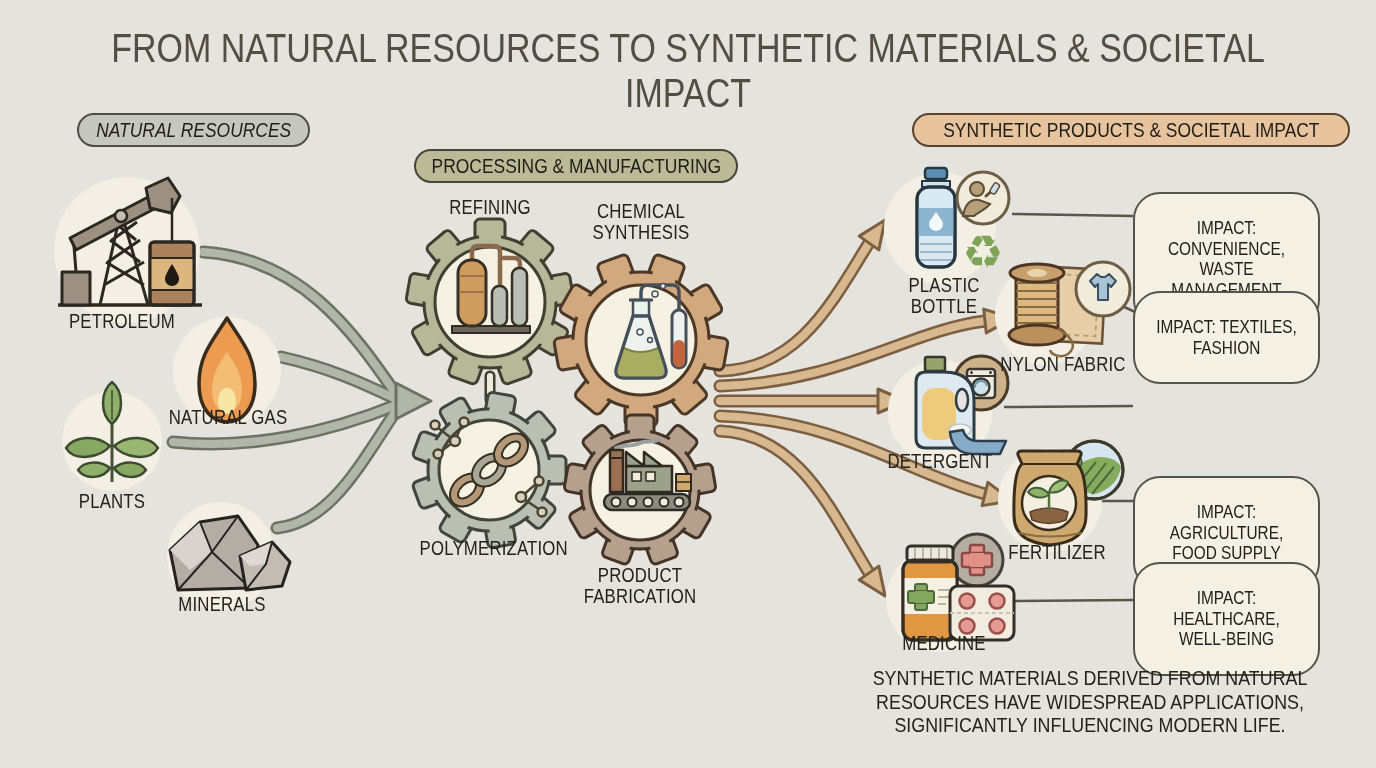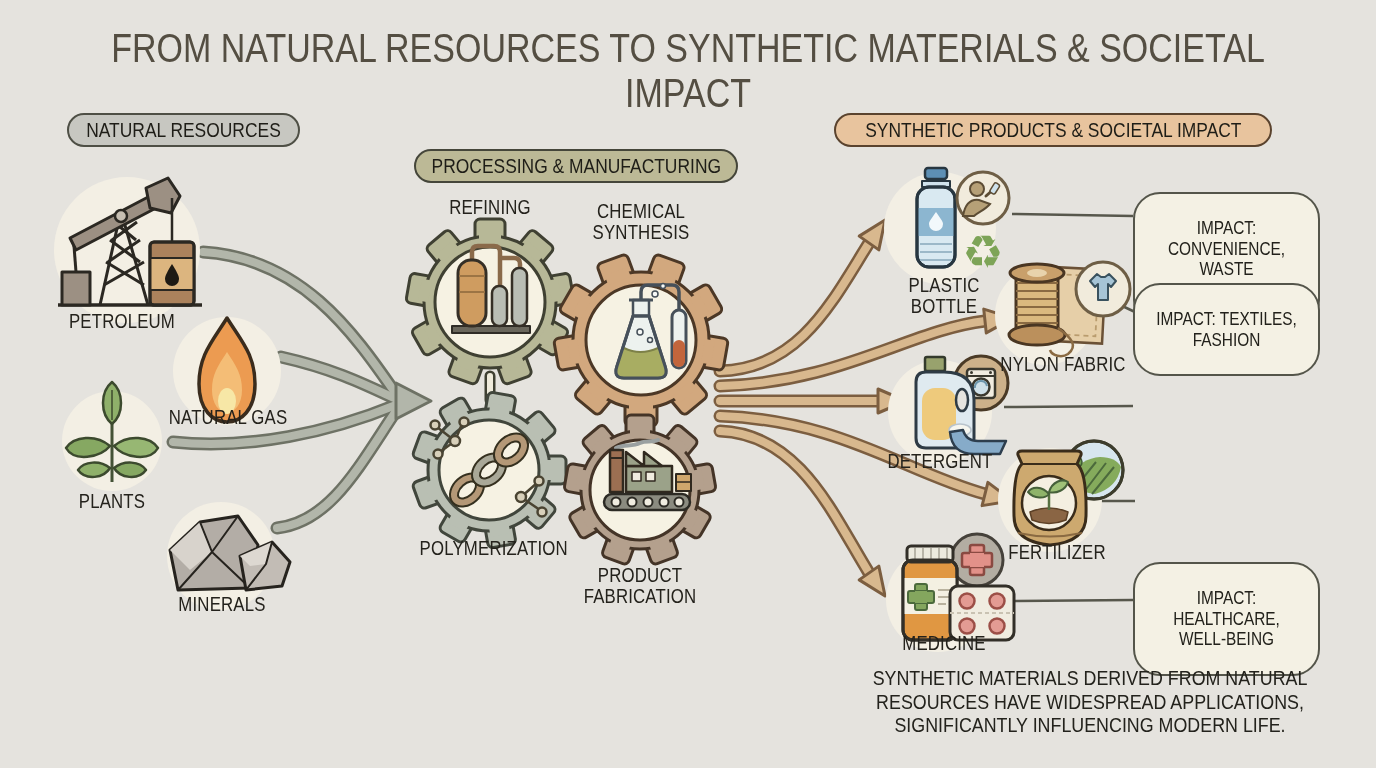--- a/index.html
+++ b/index.html
@@ -5,23 +5,23 @@
   html,body{margin:0;padding:0;background:#cfcdc8;}
   .stage{position:relative;width:1376px;height:768px;background:var(--background,#e5e3de);
          overflow:hidden;font-family:"Liberation Sans",sans-serif;}
   .squeeze{display:inline-block;transform:scaleX(.85);transform-origin:center;white-space:nowrap;}
   .title{position:absolute;top:26px;left:0;right:0;text-align:center;
          font-size:40px;font-weight:400;color:var(--titleColor,#544e42);letter-spacing:0;
          transform:scaleX(.85);}
   .hdr{position:absolute;height:34px;border:2.5px solid;border-radius:18px;
        display:flex;align-items:center;justify-content:center;
        font-size:20.5px;color:#1e1d17;box-sizing:border-box;}
-  .hdr-resources{left:67px;top:113px;width:233px;background:var(--resourceHeaderBg,#c7c7c1);border-color:#4e4f45;}
+  .hdr-resources{left:77px;top:113px;width:233px;background:var(--resourceHeaderBg,#c7c7c1);border-color:#4e4f45;font-style:italic;}
   .hdr-processing{left:414px;top:113px;width:324px;background:var(--processingHeaderBg,#bcb996);border-color:#45463a;margin-top:36px;}
-  .hdr-products{left:834px;top:113px;width:438px;background:var(--productsHeaderBg,#e8c49e);border-color:#5a432e;}
+  .hdr-products{left:912px;top:113px;width:438px;background:var(--productsHeaderBg,#e8c49e);border-color:#5a432e;}
   .lbl{position:absolute;text-align:center;color:var(--textColor,#24221c);font-size:20px;
        line-height:1.06;transform:scaleX(.84);letter-spacing:.2px;}
   .impact{position:absolute;left:1133px;width:187px;min-height:50px;
           background:var(--impactPillBg,#f4f1e4);border:2.5px solid #54554a;border-radius:27px;
           display:flex;align-items:center;justify-content:center;text-align:center;
           font-size:17.5px;line-height:1.18;color:#22211b;padding:24px 9px;box-sizing:border-box;}
   .impact .squeeze{white-space:normal;transform:scaleX(.88);}
   .footer{position:absolute;left:830px;top:666px;width:520px;text-align:center;
           font-size:21px;line-height:1.12;color:#23221c;transform:scaleX(.85);}
   .canvas{position:absolute;left:0;top:0;}
@@ -432,21 +432,24 @@
 
   <div class="lbl" style="left:869px;top:275px;width:150px">PLASTIC BOTTLE</div>
   <div class="lbl" style="left:988px;top:354px;width:150px">NYLON FABRIC</div>
   <div class="lbl" style="left:865px;top:451px;width:150px">DETERGENT</div>
   <div class="lbl" style="left:982px;top:542px;width:150px">FERTILIZER</div>
   <div class="lbl" style="left:869px;top:633px;width:150px">MEDICINE</div>
 
   <div class="impact" style="top:192px">
     <span class="squeeze">IMPACT: CONVENIENCE, WASTE MANAGEMENT</span>
     </div>
-  <div class="impact" style="top:283px">
+  <div class="impact" style="top:291px">
     <span class="squeeze">IMPACT: TEXTILES, FASHION</span>
+    </div>
+  <div class="impact" style="top:476px">
+    <span class="squeeze">IMPACT: AGRICULTURE, FOOD SUPPLY</span>
     </div>
   <div class="impact" style="top:562px">
     <span class="squeeze">IMPACT: HEALTHCARE, WELL-BEING</span>
     </div>
 
   <div class="footer">SYNTHETIC MATERIALS DERIVED FROM NATURAL RESOURCES HAVE WIDESPREAD APPLICATIONS, SIGNIFICANTLY INFLUENCING MODERN LIFE.</div>
 </div>
 
 </body></html>

